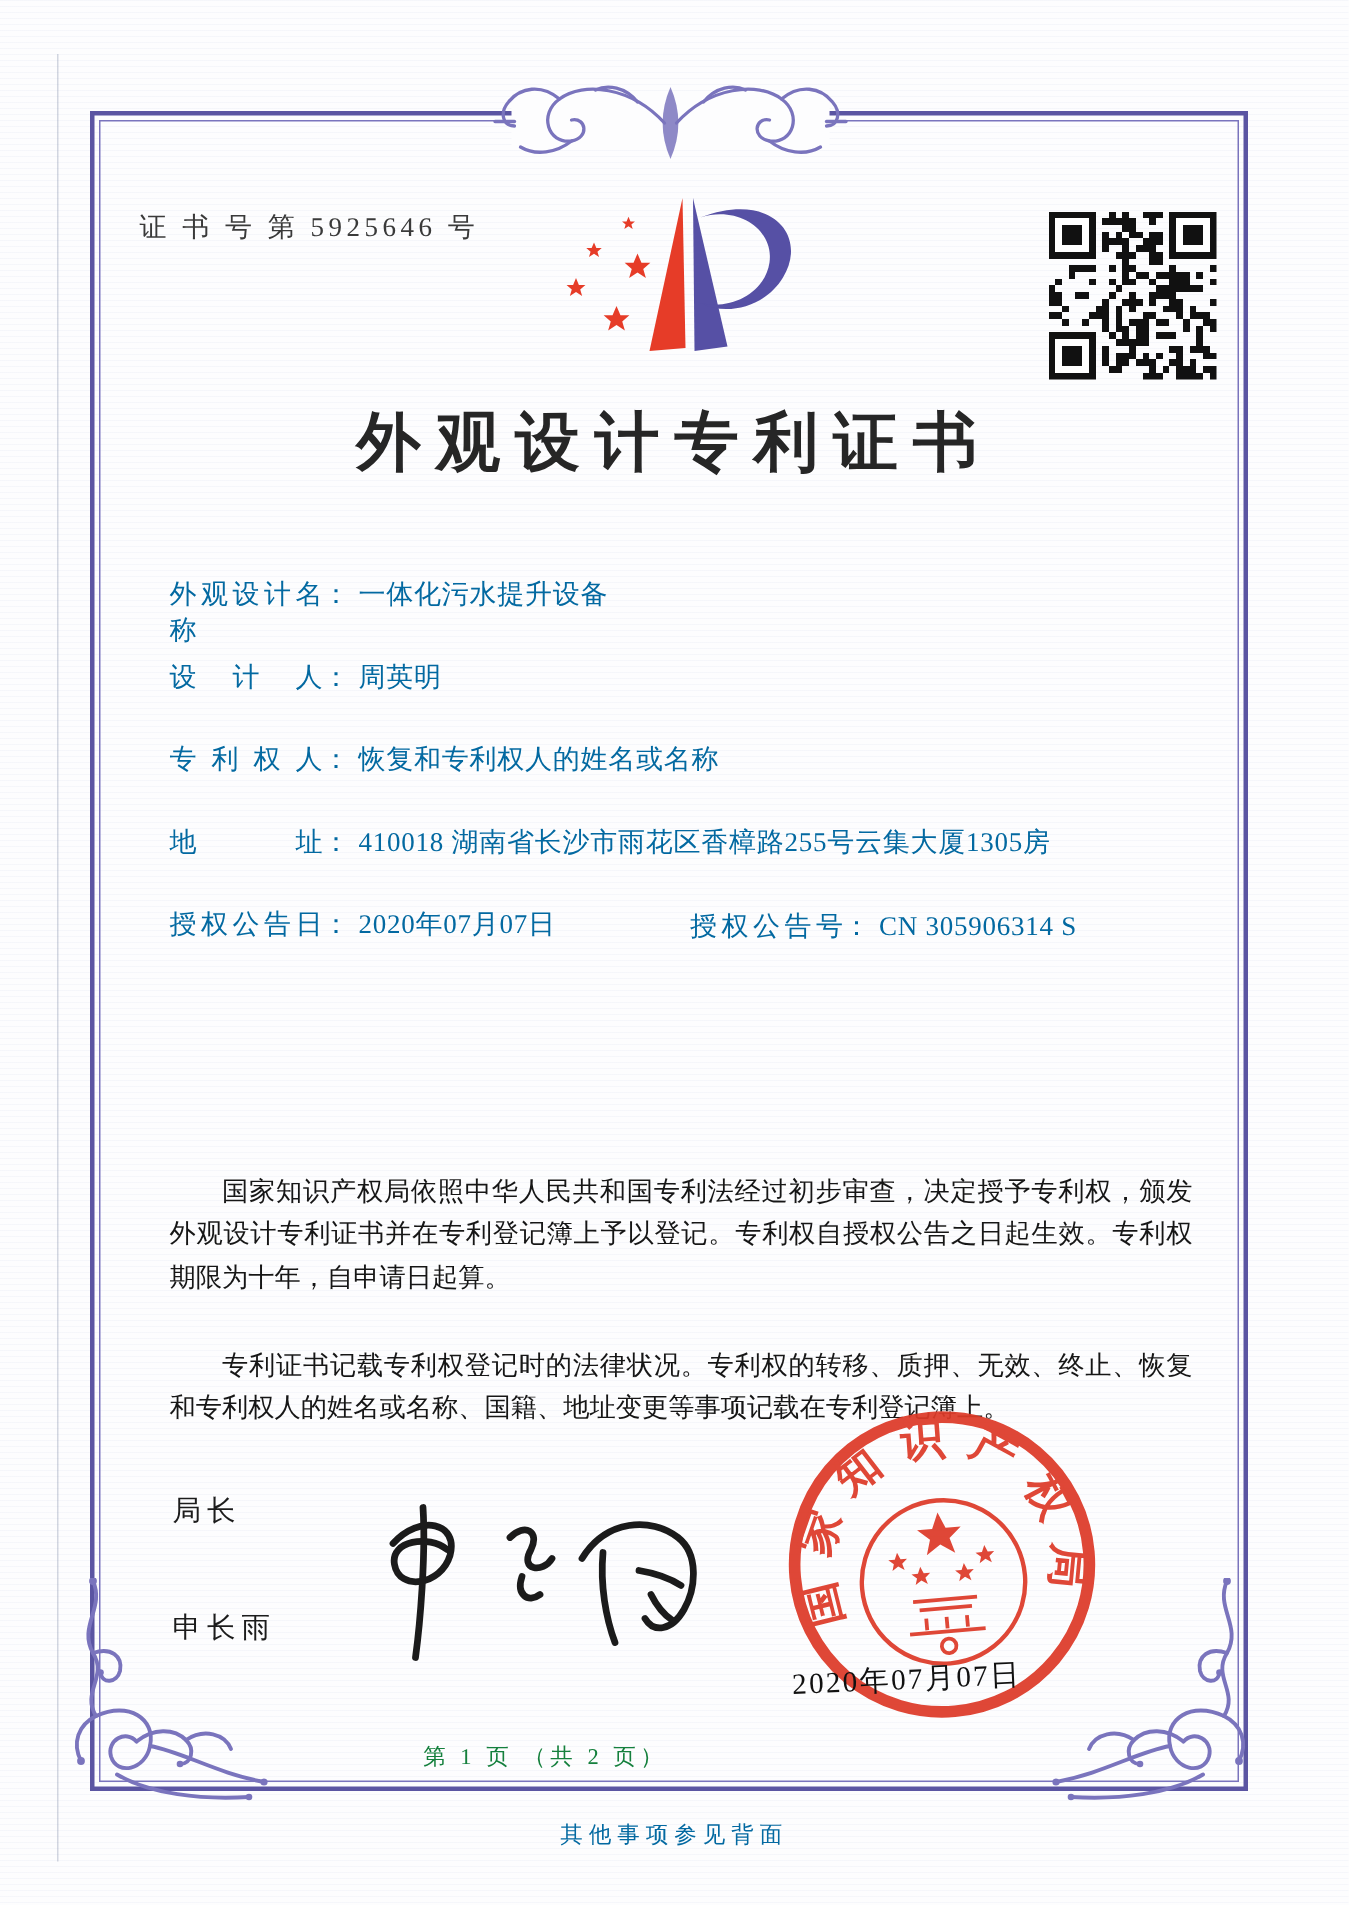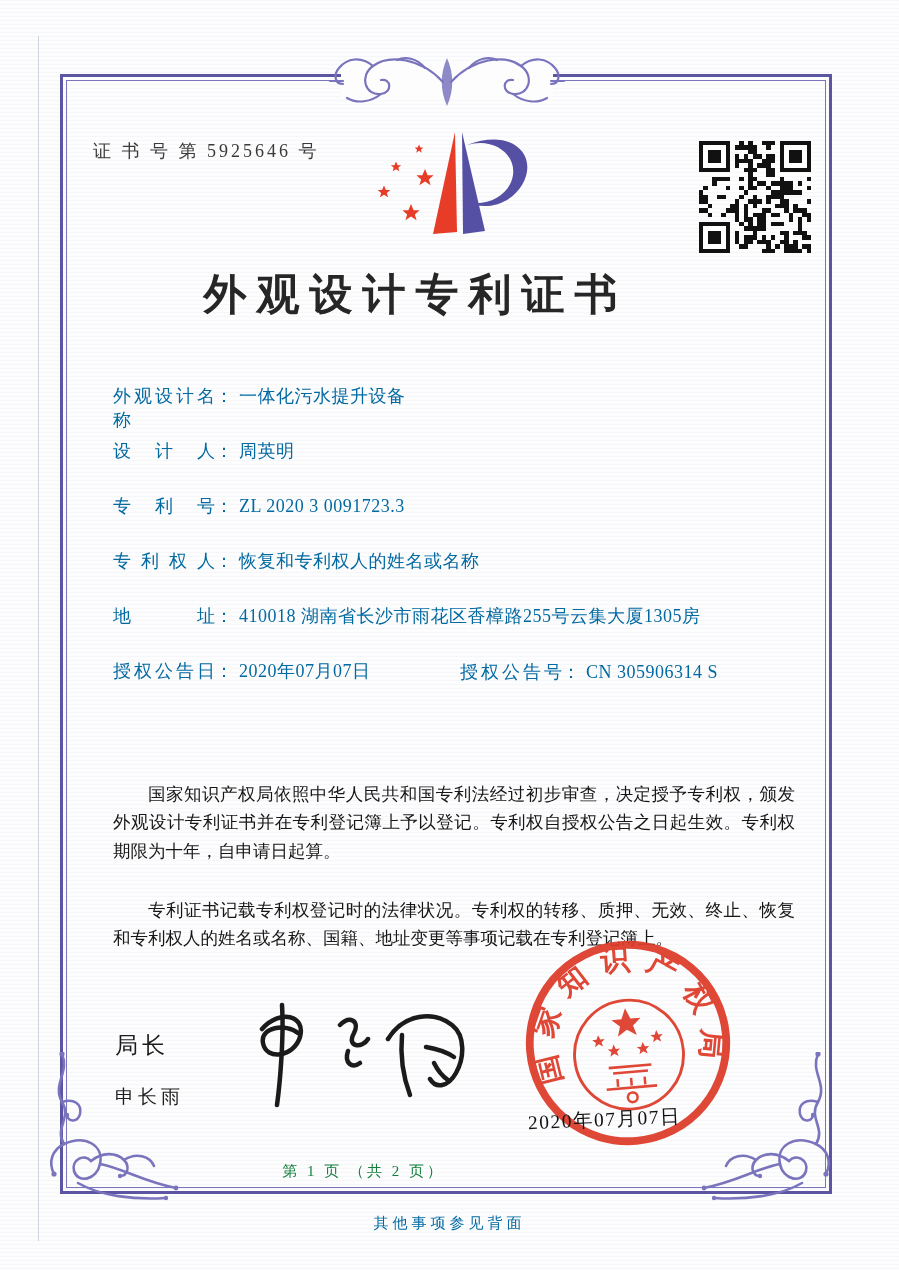--- a/index.html
+++ b/index.html
@@ -16,34 +16,34 @@
   .scan-edge { position:absolute; left:38px; top:36px; width:1px; height:1205px;
     background:rgba(130,140,170,.35); }
   
   .frame { position:absolute; left:60px; top:74px; width:772px; height:1120px;
     border:3px solid #5b55a2; }
   .frame-inner { position:absolute; inset:3px; border:1px solid #7a74bd; }
   .abs { position:absolute; }
   .cert-no { left:93px; top:139px; font-size:18px; letter-spacing:3px; color:#3a3a3a; }
   .logo { left:372px; top:127px; width:170px; height:135px; }
   .qr { left:699px; top:141px; width:112px; height:112px; }
-  .title { left:0; top:266px; width:831px; text-align:center;
+  .title { left:0; top:266px; width:899px; text-align:center;
     font-size:43px; font-weight:bold; letter-spacing:10px; color:#262626; }
   .fields { left:113px; top:384px; width:690px; }
   .frow { height:55px; position:relative; font-size:18px; color:#0369a1; }
   .flabel { display:inline-block; width:102px; text-align:justify; text-align-last:justify;
     vertical-align:top; }
   .colon { margin:0 6px 0 0; }
   .fvalue { letter-spacing:.5px; }
   .grp2 { position:absolute; left:347px; top:1px; }
   .paras { left:113px; top:749px; width:682px; font-size:17.5px; line-height:1.62;
     text-align:justify; color:#161616; }
   .paras p { text-indent:2em;margin-top:31px; }
-  .officer-title { left:115px; top:1030px; font-size:23px; letter-spacing:4px; }
-  .officer-name { left:115px; top:1072px; font-size:19px; letter-spacing:4px;margin-top:12px; }
+  .officer-title { left:115px; top:994px; font-size:19px; letter-spacing:4px; }
+  .officer-name { left:115px; top:1072px; font-size:19px; letter-spacing:4px; }
   .sig { left:228px; top:995px; width:250px; height:115px; }
   .seal { left:521px; top:936px; width:214px; height:214px; transform:rotate(-5deg);
     opacity:.93; }
   .seal-date { left:528px; top:1106px; font-size:19.5px; letter-spacing:1.5px;
     transform:rotate(-2.5deg); color:#111; }
   .page-num { left:0; top:1162px; width:727px; text-align:center; font-size:15px;
     letter-spacing:3px; color:#15803d; }
   .back-note { left:0; top:1214px; width:899px; text-align:center; font-size:15px;
     letter-spacing:4px; color:#0369a1; }
   .ornament { left:327px; top:50px; width:240px; height:62px; }
@@ -342,23 +342,20 @@
 <div class="abs title">外观设计专利证书</div>
 
 <div class="abs fields">
   <div class="frow">
     <span class="flabel">外观设计名称</span><span class="colon">：</span><span class="fvalue">一体化污水提升设备</span>
   </div>
   <div class="frow">
     <span class="flabel">设计人</span><span class="colon">：</span><span class="fvalue">周英明</span>
   </div>
   <div class="frow">
-    <span class="flabel">专利号</span><span class="colon">：</span><span class="fvalue">ZL 2020 3 0091723.3</span>
-  </div>
-  <div class="frow">
     <span class="flabel">专利权人</span><span class="colon">：</span><span class="fvalue">恢复和专利权人的姓名或名称</span>
   </div>
   <div class="frow">
     <span class="flabel">地址</span><span class="colon">：</span><span class="fvalue">410018 湖南省长沙市雨花区香樟路255号云集大厦1305房</span>
   </div>
   <div class="frow">
     <span class="flabel">授权公告日</span><span class="colon">：</span><span class="fvalue">2020年07月07日</span>
     <span class="grp2">
       <span class="flabel">授权公告号</span><span class="colon">：</span><span class="fvalue">CN 305906314 S</span>
     </span>

